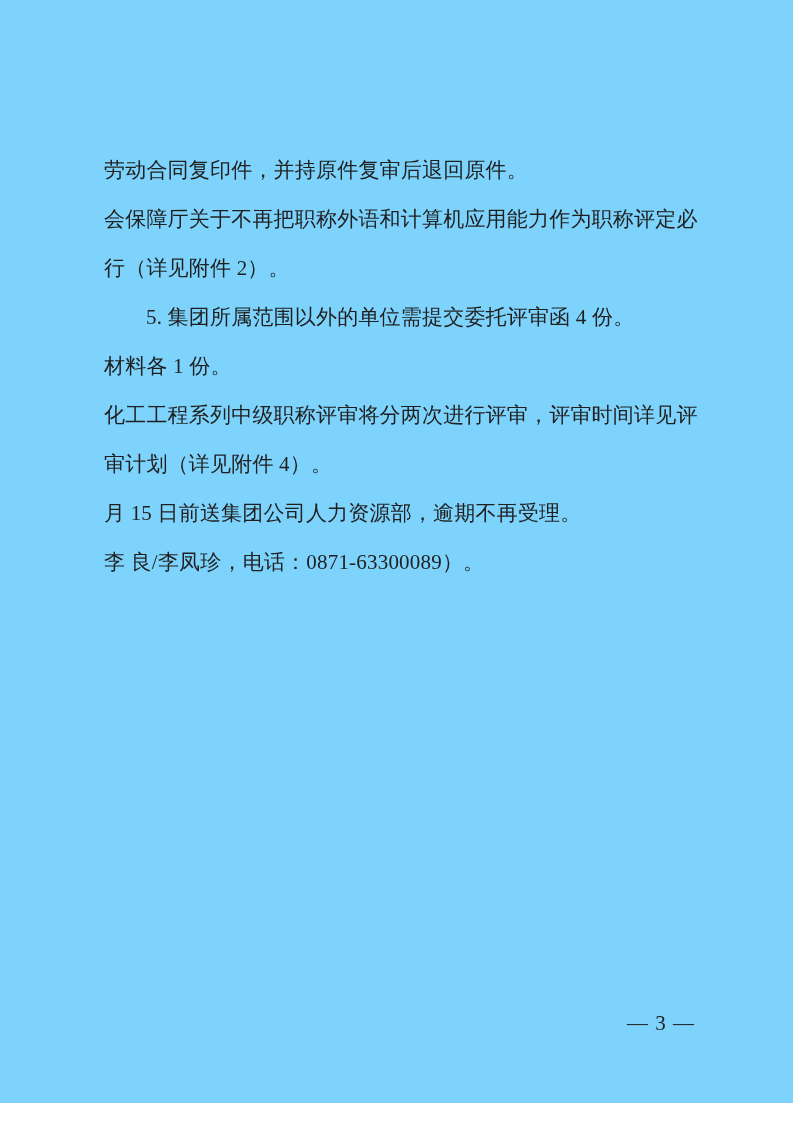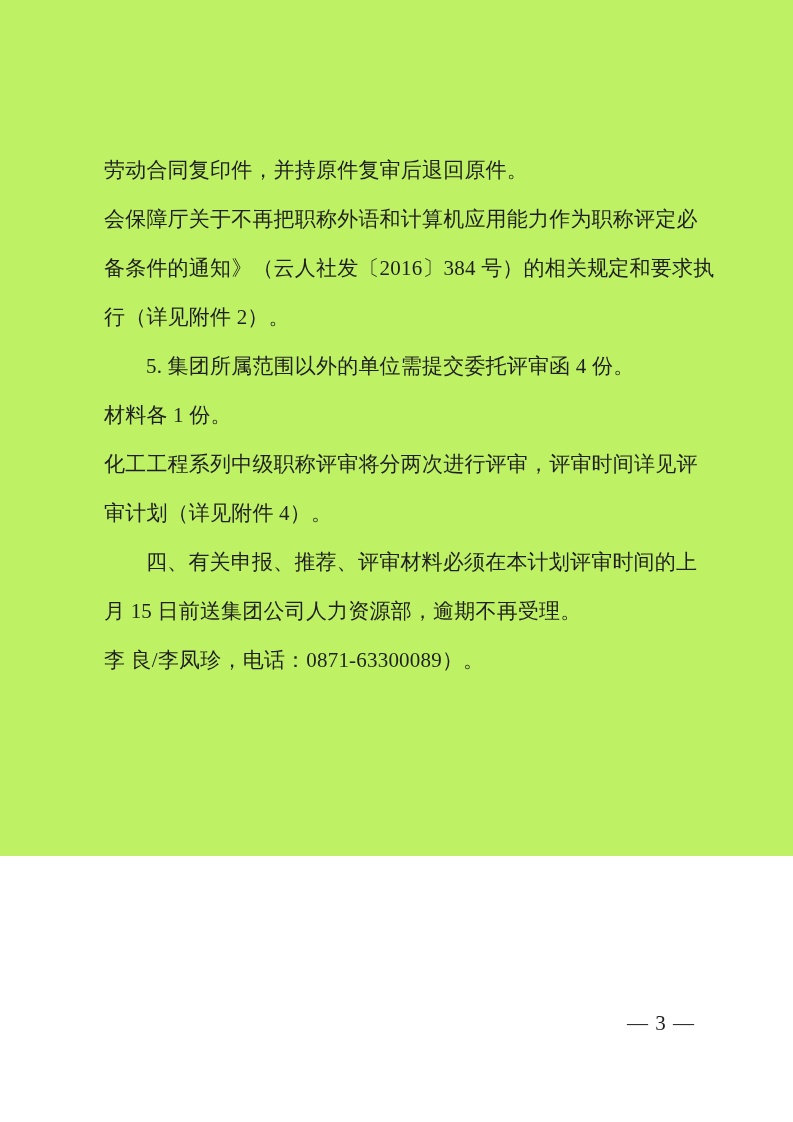--- a/index.html
+++ b/index.html
@@ -12,22 +12,22 @@
     background: #ffffff;
     position: relative;
     overflow: hidden;
     font-family: "Liberation Serif", "DejaVu Serif", serif;
   }
   .page {
     position: absolute;
     left: 0;
     top: 0;
     width: 793px;
-    height: 856px;
-    background: #bef264;
+    height: 1103px;
+    background: #7dd3fc;
   }
   .content {
     position: absolute;
     left: 104px;
     top: 146px;
     width: 591px;
   }
   .line {
     height: 49px;
     line-height: 49px;
@@ -51,24 +51,22 @@
     letter-spacing: 1px;
   }
 </style>
 </head>
 <body>
 
 <div class="page">
   <div class="content">
       <div class="line">劳动合同复印件，并持原件复审后退回原件。</div>
       <div class="line">会保障厅关于不再把职称外语和计算机应用能力作为职称评定必</div>
-      <div class="line">备条件的通知》（云人社发〔2016〕384 号）的相关规定和要求执</div>
       <div class="line">行（详见附件 2）。</div>
       <div class="line indent">5. 集团所属范围以外的单位需提交委托评审函 4 份。</div>
       <div class="line">材料各 1 份。</div>
       <div class="line">化工工程系列中级职称评审将分两次进行评审，评审时间详见评</div>
       <div class="line">审计划（详见附件 4）。</div>
-      <div class="line indent">四、有关申报、推荐、评审材料必须在本计划评审时间的上</div>
       <div class="line">月 15 日前送集团公司人力资源部，逾期不再受理。</div>
       <div class="line">李 良/李凤珍，电话：0871-63300089）。</div>
     </div>
   <div class="page-number">— 3 —</div>
 </div>
 
 </body></html>

